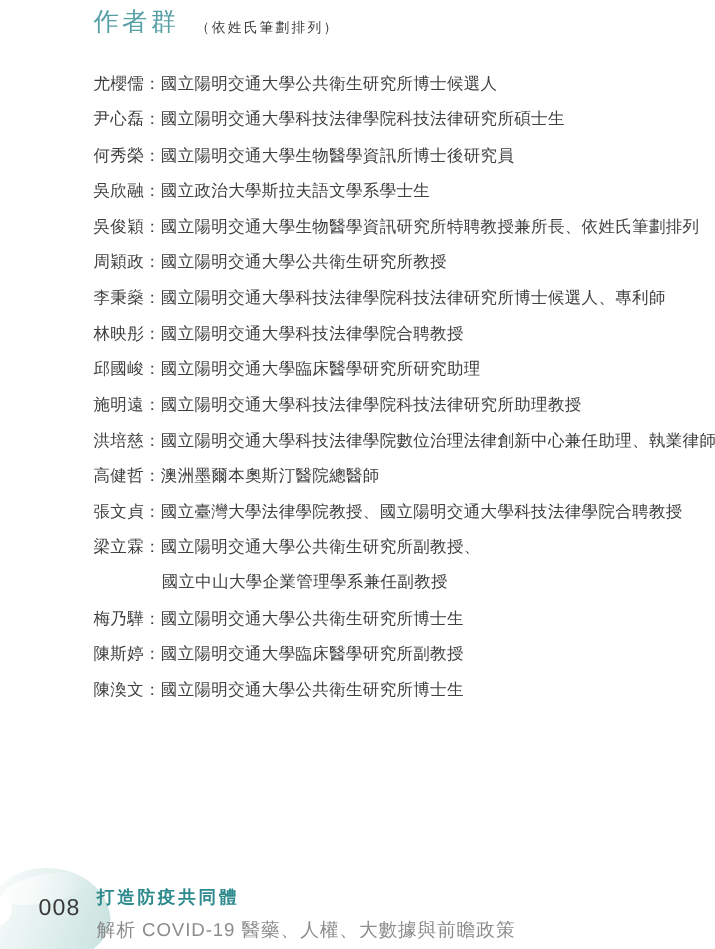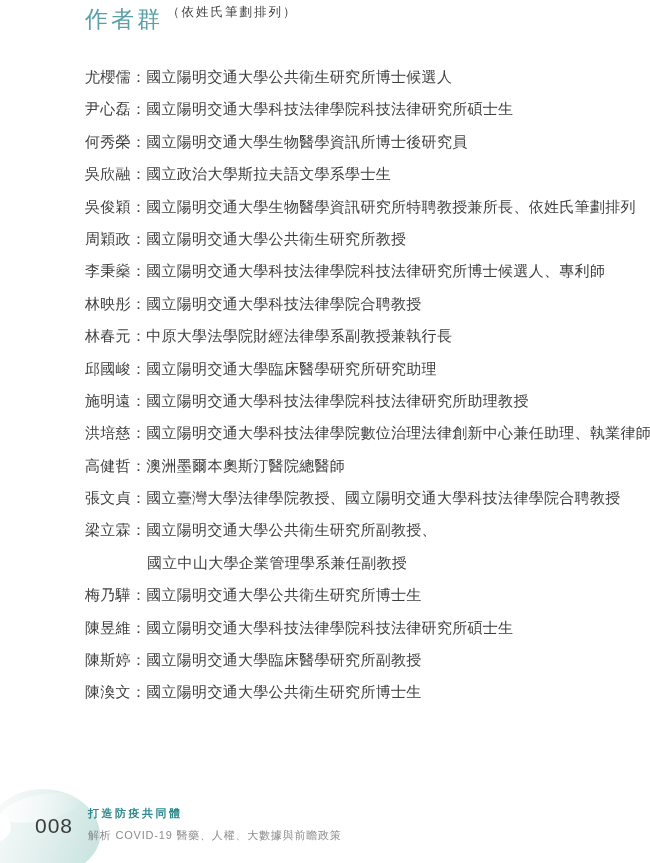--- a/index.html
+++ b/index.html
@@ -8,22 +8,23 @@
     width:650px; height:863px;
     background:#ffffff;
     overflow:hidden;
     font-family:"Liberation Sans", sans-serif;
     color:var(--body-text,#3f3f3f);
   }
 
   
   .header {
     position:absolute; left:85px; top:4px;
-    display:flex; align-items:flex-start;
+    display:flex; align-items:flex-end;
     white-space:nowrap;
+    gap:11px;
   }
   .page-title {
     font-size:23px; line-height:30px;
     color:var(--accent,#58a0a6);
     font-weight:400; letter-spacing:3px;
   }
   .title-note {
     font-size:12.5px; color:#3d3d3d;
     margin-left:4px; letter-spacing:2px;
   }
@@ -59,26 +60,26 @@
     border-radius:50%;
     transform:rotate(-4deg);
   }
   .page-num {
     position:absolute; left:35px; top:814px;
     font-size:21px; color:#3a3a3a; letter-spacing:1px;
   }
   .footer-text { position:absolute; left:88px; top:806px; white-space:nowrap; }
   .book-title {
     font-family:"Liberation Serif", serif;
-    font-weight:700; font-size:11px;
+    font-weight:700; font-size:16px;
     color:var(--footer-teal,#2e8a8d);
     letter-spacing:2.5px;
   }
   .book-subtitle {
-    font-size:11px; color:var(--subtle,#8c8c8c);
+    font-size:17px; color:var(--subtle,#8c8c8c);
     margin-top:7px; letter-spacing:0.8px;
   }
 </style>
 </head>
 <body>
 
 <div class="page" style="--accent: #58a0a6; --footer-teal: #2e8a8d; --body-text: #3f3f3f; --subtle: #8c8c8c; --mask-dark: #c9e3df;">
 
   <div class="header">
     <span class="page-title">作者群</span>
@@ -87,30 +88,28 @@
 
   <div class="author-list">
       <div class="row"><span class="nm">尤櫻儒</span><span class="sep">：</span><span class="aff">國立陽明交通大學公共衛生研究所博士候選人</span></div>
       <div class="row"><span class="nm">尹心磊</span><span class="sep">：</span><span class="aff">國立陽明交通大學科技法律學院科技法律研究所碩士生</span></div>
       <div class="row"><span class="nm">何秀榮</span><span class="sep">：</span><span class="aff">國立陽明交通大學生物醫學資訊所博士後研究員</span></div>
       <div class="row"><span class="nm">吳欣融</span><span class="sep">：</span><span class="aff">國立政治大學斯拉夫語文學系學士生</span></div>
       <div class="row"><span class="nm">吳俊穎</span><span class="sep">：</span><span class="aff">國立陽明交通大學生物醫學資訊研究所特聘教授兼所長、依姓氏筆劃排列</span></div>
       <div class="row"><span class="nm">周穎政</span><span class="sep">：</span><span class="aff">國立陽明交通大學公共衛生研究所教授</span></div>
       <div class="row"><span class="nm">李秉燊</span><span class="sep">：</span><span class="aff">國立陽明交通大學科技法律學院科技法律研究所博士候選人、專利師</span></div>
       <div class="row"><span class="nm">林映彤</span><span class="sep">：</span><span class="aff">國立陽明交通大學科技法律學院合聘教授</span></div>
-      <div class="row"><span class="nm">林春元</span><span class="sep">：</span><span class="aff">中原大學法學院財經法律學系副教授兼執行長</span></div>
       <div class="row"><span class="nm">邱國峻</span><span class="sep">：</span><span class="aff">國立陽明交通大學臨床醫學研究所研究助理</span></div>
       <div class="row"><span class="nm">施明遠</span><span class="sep">：</span><span class="aff">國立陽明交通大學科技法律學院科技法律研究所助理教授</span></div>
       <div class="row"><span class="nm">洪培慈</span><span class="sep">：</span><span class="aff">國立陽明交通大學科技法律學院數位治理法律創新中心兼任助理、執業律師</span></div>
       <div class="row"><span class="nm">高健哲</span><span class="sep">：</span><span class="aff">澳洲墨爾本奧斯汀醫院總醫師</span></div>
       <div class="row"><span class="nm">張文貞</span><span class="sep">：</span><span class="aff">國立臺灣大學法律學院教授、國立陽明交通大學科技法律學院合聘教授</span></div>
       <div class="row"><span class="nm">梁立霖</span><span class="sep">：</span><span class="aff">國立陽明交通大學公共衛生研究所副教授、</span></div>
       <div class="row cont">國立中山大學企業管理學系兼任副教授</div>
       <div class="row"><span class="nm">梅乃驊</span><span class="sep">：</span><span class="aff">國立陽明交通大學公共衛生研究所博士生</span></div>
-      <div class="row"><span class="nm">陳昱維</span><span class="sep">：</span><span class="aff">國立陽明交通大學科技法律學院科技法律研究所碩士生</span></div>
       <div class="row"><span class="nm">陳斯婷</span><span class="sep">：</span><span class="aff">國立陽明交通大學臨床醫學研究所副教授</span></div>
       <div class="row"><span class="nm">陳渙文</span><span class="sep">：</span><span class="aff">國立陽明交通大學公共衛生研究所博士生</span></div>
     </div>
 
   <div class="mask"></div>
   <div class="page-num">008</div>
 
   <div class="footer-text">
     <div class="book-title">打造防疫共同體</div>
     <div class="book-subtitle">解析 COVID-19 醫藥、人權、大數據與前瞻政策</div>

